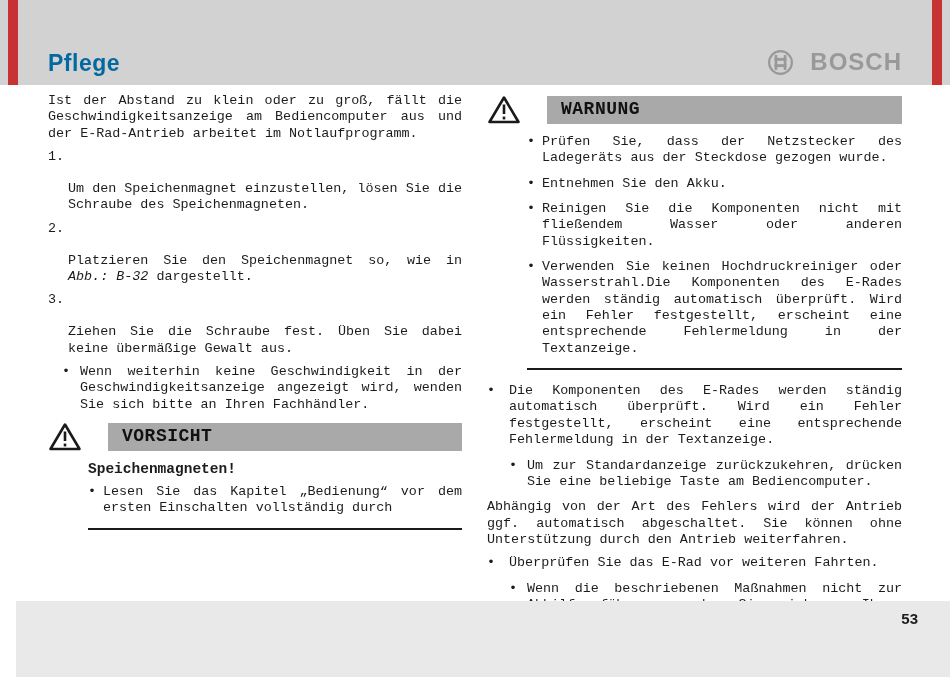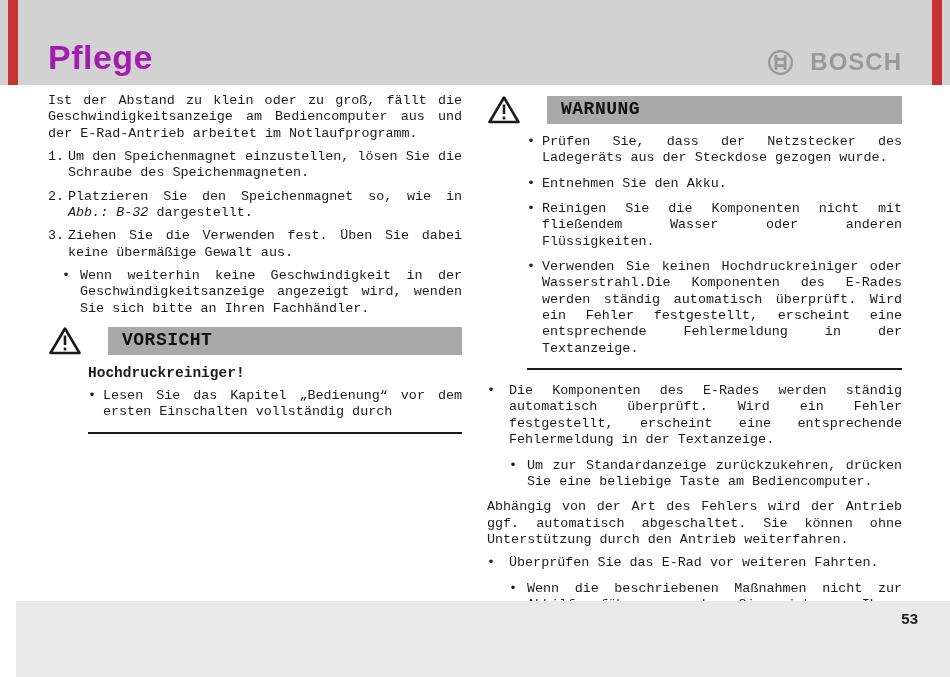--- a/index.html
+++ b/index.html
@@ -13,21 +13,21 @@
   
   .header{
     position:absolute;left:0;top:0;width:950px;height:85px;
     background:#d2d2d2;
   }
   .red-tab{position:absolute;top:0;width:10px;height:85px;background:#c73333;}
   .red-tab.left{left:8px;}
   .red-tab.right{right:8px;}
   .page-title{
     position:absolute;left:48px;bottom:8px;
-    font-size:34px;font-weight:bold;color:#a21caf;letter-spacing:.5px;
+    font-size:23px;font-weight:bold;color:#0369a1;letter-spacing:.5px;
   }
   .brand{
     position:absolute;right:48px;bottom:9px;
     display:flex;align-items:center;gap:16px;color:#999999;
   }
   .brand-word{
     font-size:24px;font-weight:bold;letter-spacing:1px;color:#999999;
   }
   
   .footer{
@@ -39,21 +39,21 @@
     font-size:15px;font-weight:bold;color:#1c1c1c;
   }
   
   .col{position:absolute;top:93px;font-size:13.4px;line-height:1.22;font-family:Liberation Mono, monospace;}
   .col-left{left:48px;width:414px;}
   .col-right{left:487px;width:415px;}
   p.para{margin:0 0 7px 0;text-align:justify;}
   
   .step{display:flex;margin:0 0 7px 0;}
   .step .num{width:20px;flex:0 0 20px;}
-  .step .txt{flex:1;text-align:justify;}
+  .step .txt{flex:1;text-align:justify;margin-top:32px;}
   .step .txt .it{font-style:italic;}
   
   .bullet{display:flex;margin:0 0 9px 0;}
   .bullet .dot{flex:0 0 15px;width:15px;}
   .bullet .txt{flex:1;text-align:justify;}
   .bullet.lvl1{margin-left:14px;}
   .bullet.lvl1 .dot{flex:0 0 18px;width:18px;}
   .bullet.nested{margin-left:22px;}
   
   .wbox{margin-top:3px;}
@@ -106,21 +106,21 @@
     <span class="txt">Um den Speichenmagnet einzustellen, lösen Sie die Schraube des Speichenmagneten.</span>
   </div>
 
   <div class="step">
     <span class="num">2.</span>
     <span class="txt"><span>Platzieren Sie den Speichenmagnet so, wie in </span><span class="it">Abb.: B-32</span><span> dargestellt.</span></span>
   </div>
 
   <div class="step">
     <span class="num">3.</span>
-    <span class="txt">Ziehen Sie die Verwenden fest. Üben Sie dabei keine über­mäßige Gewalt aus.</span>
+    <span class="txt">Ziehen Sie die Schraube fest. Üben Sie dabei keine über­mäßige Gewalt aus.</span>
   </div>
 
   <div class="bullet lvl1">
     <span class="dot">•</span>
     <span class="txt">Wenn weiterhin keine Geschwindigkeit in der Geschwin­digkeitsanzeige angezeigt wird, wenden Sie sich bitte an Ihren Fachhändler.</span>
   </div>
 
   <div class="wbox caution">
     <div class="wbox-header">
       <span class="tri-wrap">
@@ -128,21 +128,21 @@
           <path d="M17 2.5 L31.5 27 L2.5 27 Z" fill="none" stroke="#1a1a1a" stroke-width="2.6" stroke-linejoin="round"></path>
           <rect x="15.7" y="9.5" width="2.6" height="9.5" fill="#1a1a1a"></rect>
           <rect x="15.7" y="21.6" width="2.6" height="2.8" fill="#1a1a1a"></rect>
         </svg>
       </span>
       <span class="bar">
         <span class="bar-title">VORSICHT</span>
       </span>
     </div>
     <div class="wbox-content">
-      <div class="wbox-subtitle">Hochdruckreiniger!</div>
+      <div class="wbox-subtitle">Speichenmagneten!</div>
       <div class="bullet">
         <span class="dot">•</span>
         <span class="txt">Lesen Sie das Kapitel „Bedienung“ vor dem ersten Einschalten vollständig durch</span>
       </div>
     </div>
   </div>
 
 </div>
 
 <div class="col col-right">

